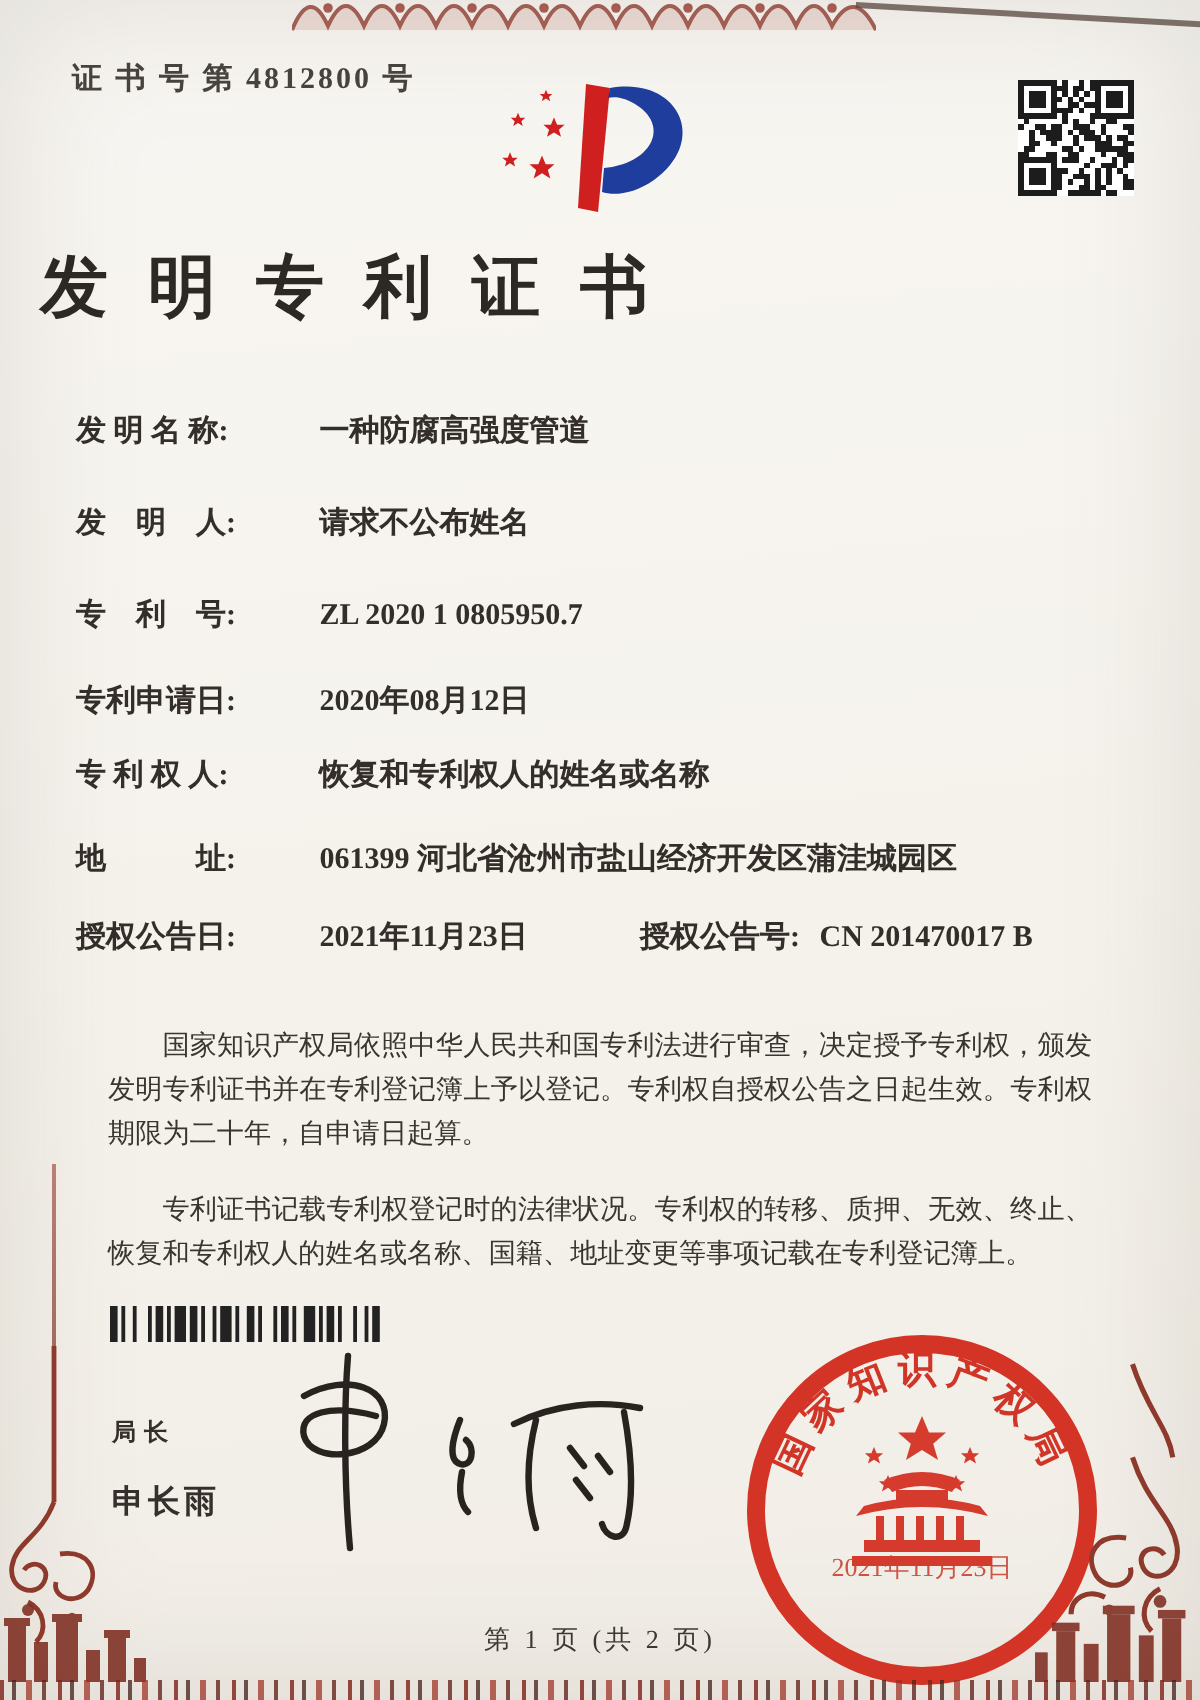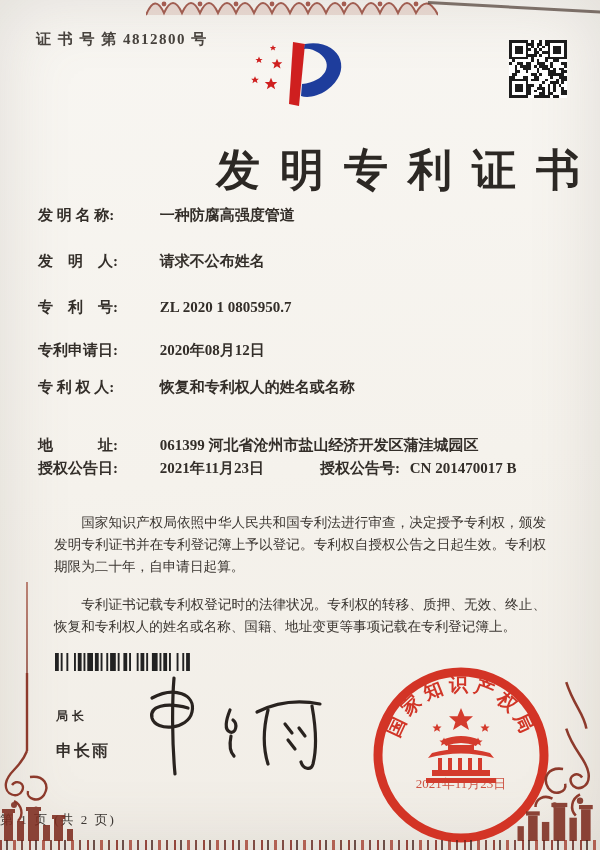--- a/index.html
+++ b/index.html
@@ -7,41 +7,41 @@
     position:relative;width:600px;height:850px;margin:0 auto;overflow:hidden;
     background:linear-gradient(175deg,#f8f6f2 0%,#f5f2ec 55%,#f1ede6 100%);
     font-family:"Liberation Serif","DejaVu Serif",serif;color:#35302c;
     box-shadow:inset 0 0 70px rgba(120,110,100,.18);
   }
   .abs{position:absolute;}
   
   .cert-no{left:36px;top:30px;font-size:15px;letter-spacing:1.5px;color:#47423d;font-weight:600;}
   .logo{left:243px;top:36px;width:118px;height:88px;}
   .qr{left:509px;top:40px;width:58px;height:58px;}
-  .title{left:0;top:121px;width:100%;text-align:right;font-size:44px;font-weight:700;
-         letter-spacing:20px;text-indent:20px;color:#2c2824;margin-top:20px;}
+  .title{left:0;top:121px;width:100%;text-align:left;font-size:34px;font-weight:700;
+         letter-spacing:20px;text-indent:20px;color:#2c2824;}
   
   .row{left:38px;width:540px;font-size:15px;font-weight:600;color:#332e29;white-space:nowrap;}
   .row .lbl{display:inline-block;min-width:112px;}
   .row .val{margin-left:6px;}
   .row .pair2{position:absolute;left:282px;top:0;}
   
   .paras{left:38px;top:496px;width:524px;font-size:13.6px;line-height:1.62;
          text-align:justify;color:#3a3530;}
   .paras p{margin:16px;text-indent:2em;}
   
   .barcode{left:55px;top:653px;width:162px;height:18px;}
   
   .signer-title{left:56px;top:708px;font-size:12px;letter-spacing:4px;font-weight:700;}
   .signer-name{left:56px;top:741px;font-size:16px;letter-spacing:2px;font-weight:600;}
   .signature{left:122px;top:672px;width:215px;height:110px;}
   
   .seal{left:366px;top:660px;width:190px;height:190px;opacity:.94;}
   
-  .footer{left:0;top:811px;width:100%;font-size:13px;letter-spacing:2px;color:#3d3834;}
+  .footer{left:0;top:811px;width:100%;text-align:center;font-size:13px;letter-spacing:2px;color:#3d3834;}
   
   .top-ornament{left:146px;top:-2px;width:292px;height:18px;opacity:.8;}
   .top-right-edge{left:428px;top:1px;width:178px;height:3px;background:#55463e;
                   transform:rotate(3.2deg);transform-origin:left top;opacity:.75;}
   .left-border-line{left:26px;top:582px;width:2px;height:115px;
                     background:linear-gradient(#a35442,#7c2e22);opacity:.7;}
   .corner{bottom:9px;width:96px;height:168px;}
   .corner.bl{left:0;}
   .corner.br{right:0;transform:scaleX(-1);width:112px;height:178px;}
   .fringe{left:0;bottom:0;width:600px;height:10px;opacity:.9;
@@ -259,21 +259,21 @@
     <span class="val">ZL 2020 1 0805950.7</span>
   </div>
   <div class="abs row" style="top:341px">
     <span class="lbl">专利申请日:</span>
     <span class="val">2020年08月12日</span>
   </div>
   <div class="abs row" style="top:378px">
     <span class="lbl">专 利 权 人:</span>
     <span class="val">恢复和专利权人的姓名或名称</span>
   </div>
-  <div class="abs row" style="top:436px">
+  <div class="abs row" style="top:420px">
     <span class="lbl">地　　　址:</span>
     <span class="val">061399 河北省沧州市盐山经济开发区蒲洼城园区</span>
   </div>
   <div class="abs row" style="top:459px">
     <span class="lbl">授权公告日:</span>
     <span class="val">2021年11月23日</span>
     <span class="pair2">
       <span class="lbl" style="min-width:0">授权公告号:</span>
       <span class="val">CN 201470017 B</span>
     </span>

